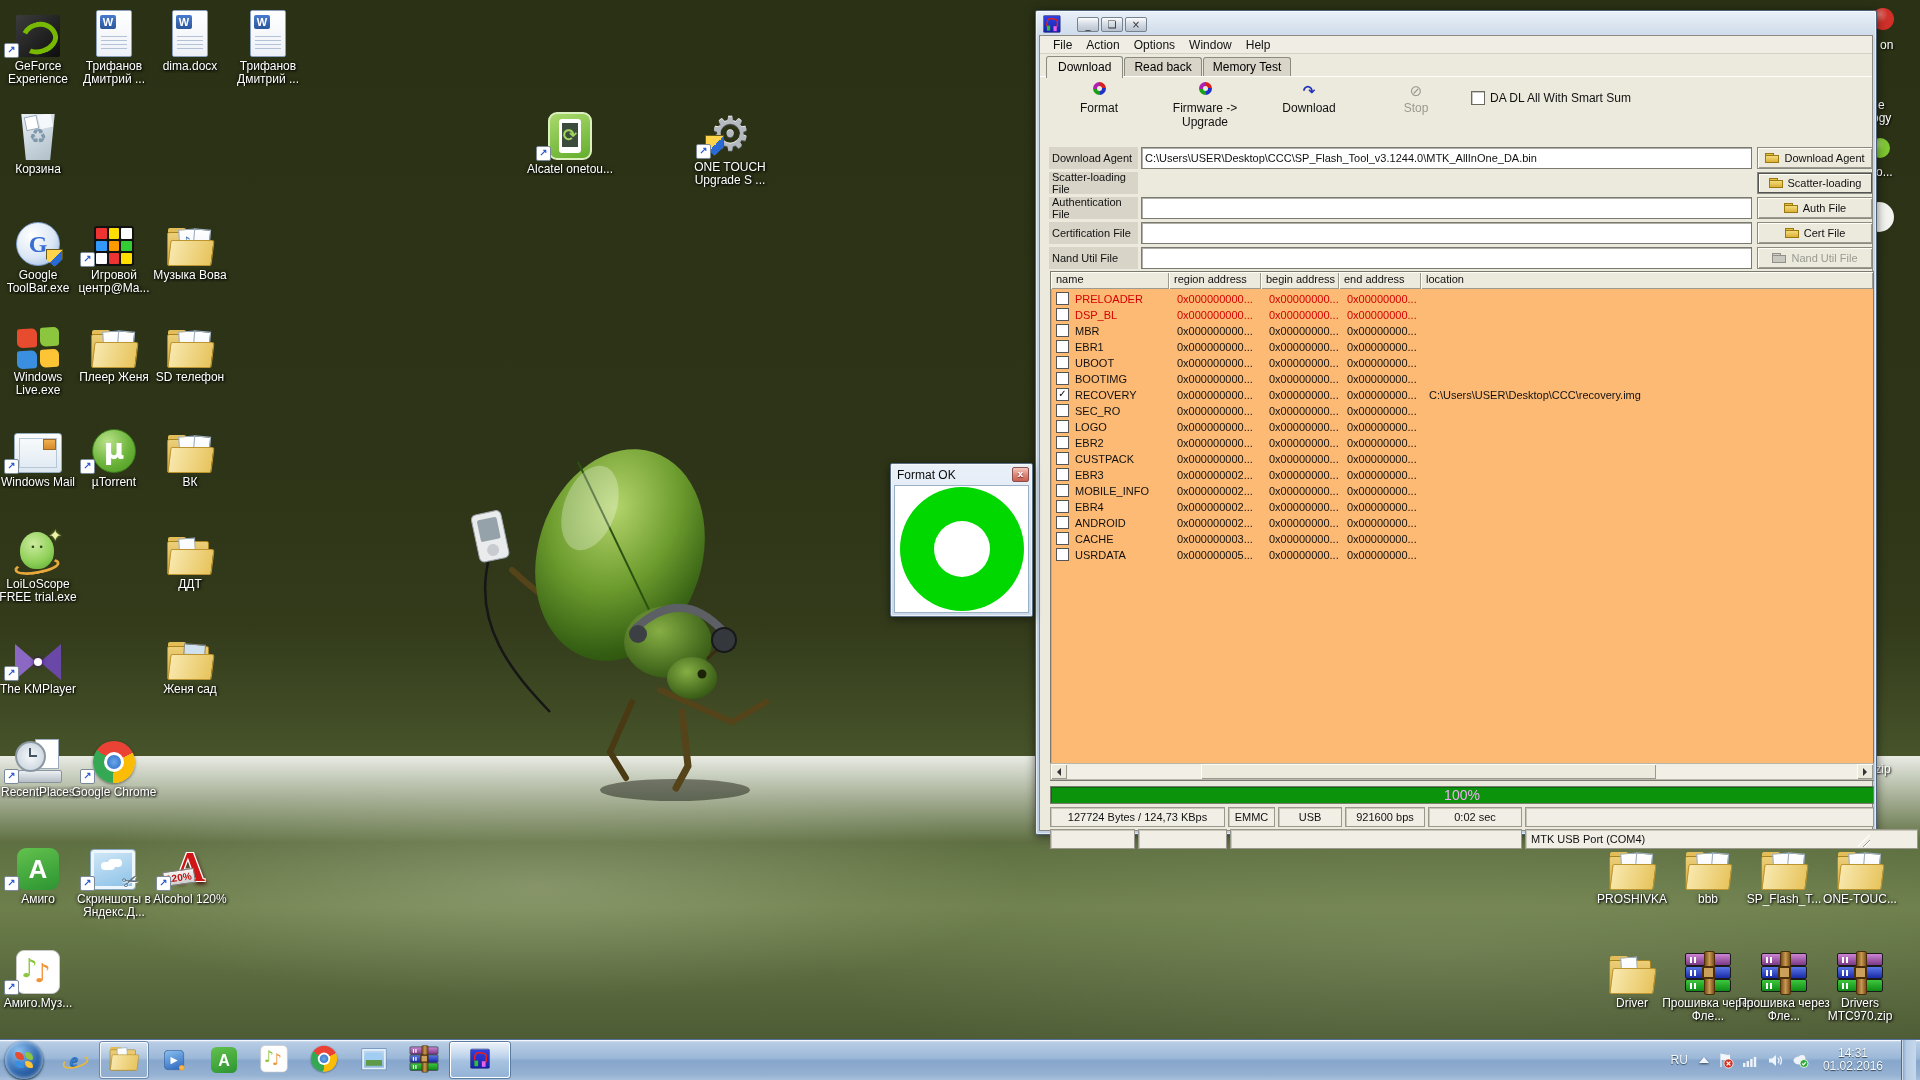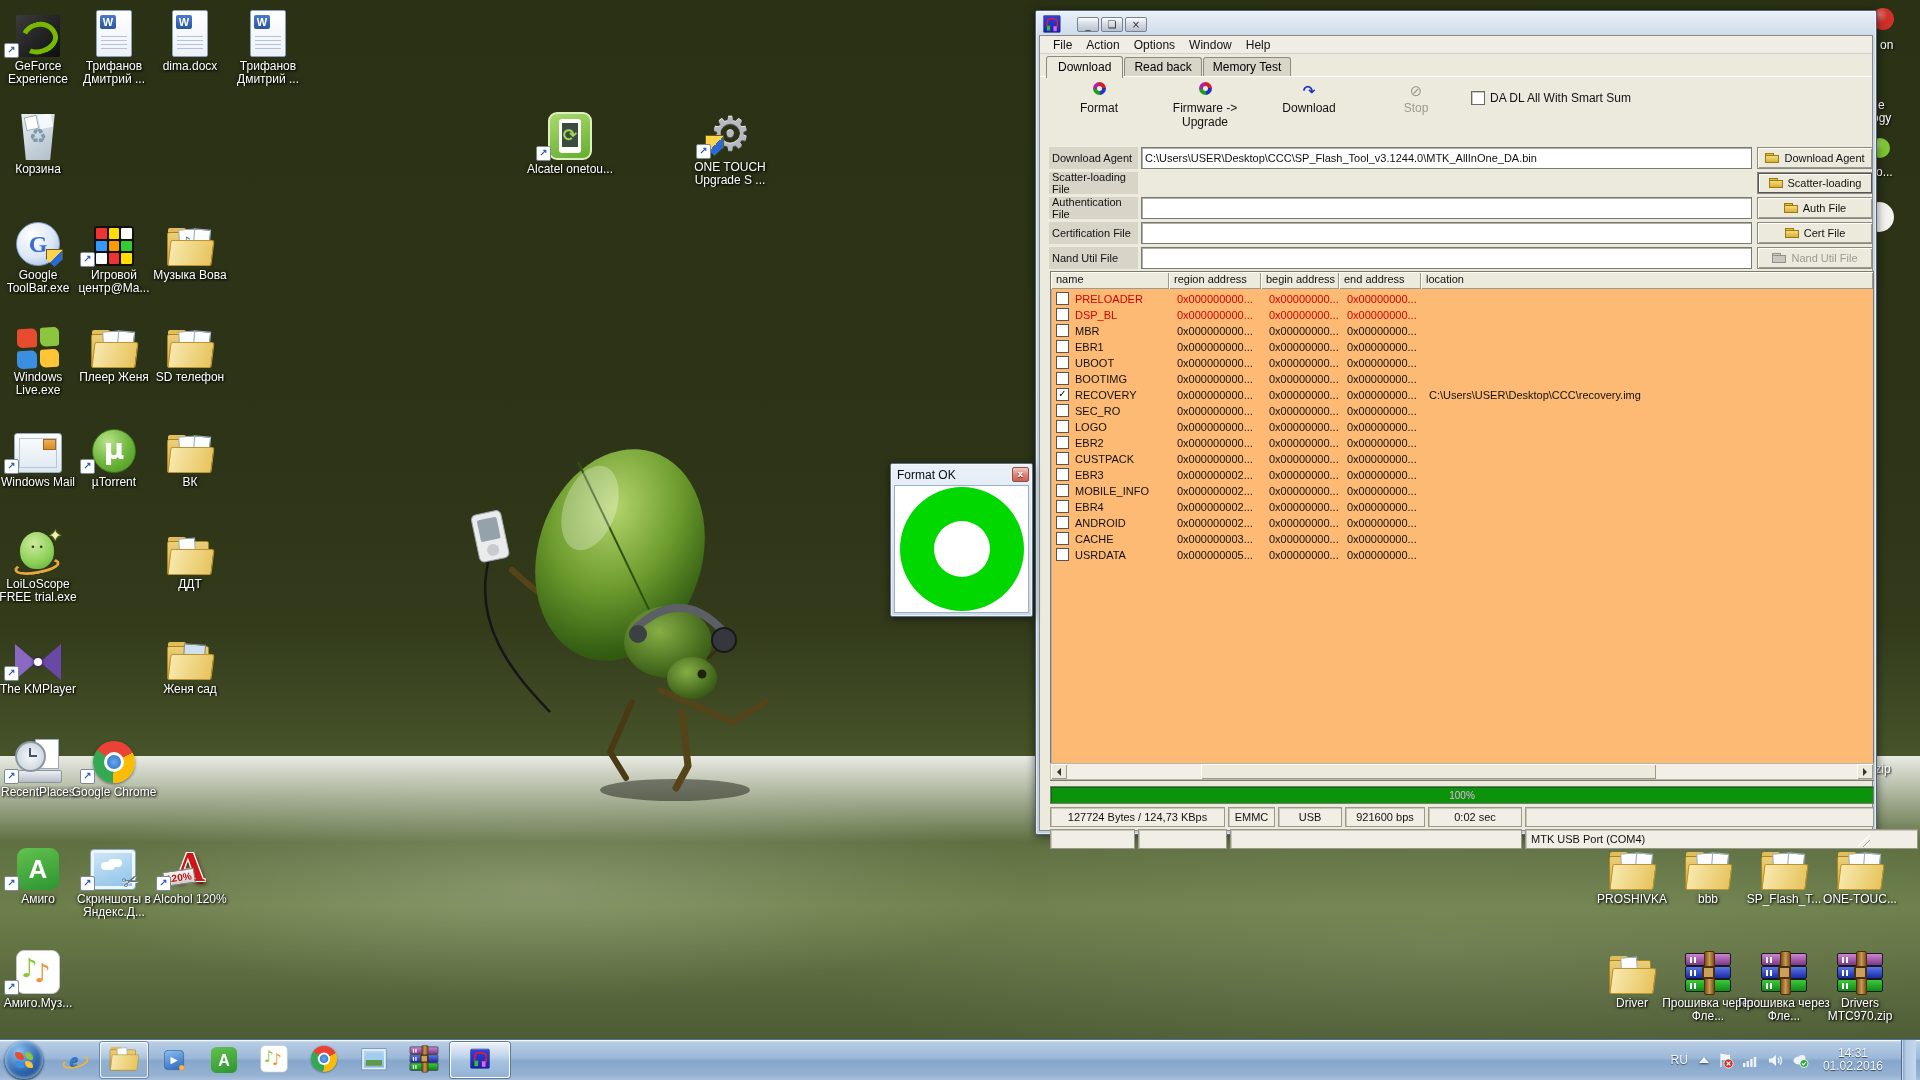--- a/index.html
+++ b/index.html
@@ -195,21 +195,21 @@
   .sarr{position:absolute;top:0;bottom:0;width:16px;background:#ece9dd;box-shadow:inset 1px 1px 0 #fffdf4,inset -1px -1px 0 #9a9a90;cursor:pointer}
   .sarr i{position:absolute;left:50%;top:50%;width:0;height:0;border:4px solid transparent}
   .sarr.L{left:0}.sarr.L i{border-right-color:#333;margin:-4px 0 0 -6px}
   .sarr.R{right:0}.sarr.R i{border-left-color:#333;margin:-4px 0 0 -2px}
   #hthumb{position:absolute;left:150px;top:0;bottom:0;width:455px;background:#ece9dd;
           box-shadow:inset 1px 1px 0 #fffdf4,inset -1px -1px 0 #9a9a90;cursor:grab}
   
   #pbar{position:absolute;left:10px;top:750px;width:824px;height:18px;background:#0c930c;
         border:1px solid #7a7a70;box-shadow:inset 1px 1px 0 rgba(0,0,0,.25);box-sizing:border-box;
         display:flex;align-items:center;justify-content:center}
-  #pbar span{font-size:10px;color:#f2aef2}
+  #pbar span{font-size:14px;color:#f2aef2}
   .strow{position:absolute;left:0;right:0;height:20px}
   .scell{position:absolute;top:0;bottom:0;background:#f0eee5;border:1px solid #9a988c;
          box-shadow:inset 1px 1px 0 #c9c7ba;font-size:11px;color:#111;display:flex;align-items:center;
          justify-content:center;white-space:nowrap;overflow:hidden;box-sizing:border-box}
   .scell.leftal{justify-content:flex-start;padding-left:5px}
   #grip{position:absolute;right:2px;bottom:2px;width:13px;height:13px;cursor:nwse-resize;
         background:repeating-linear-gradient(135deg,transparent 0 3px,#9a988c 3px 4px,#fff 4px 5px);
         clip-path:polygon(100% 0,100% 100%,0 100%)}
   
   #popup{position:absolute;left:890px;top:463px;width:143px;height:154px;z-index:40;

